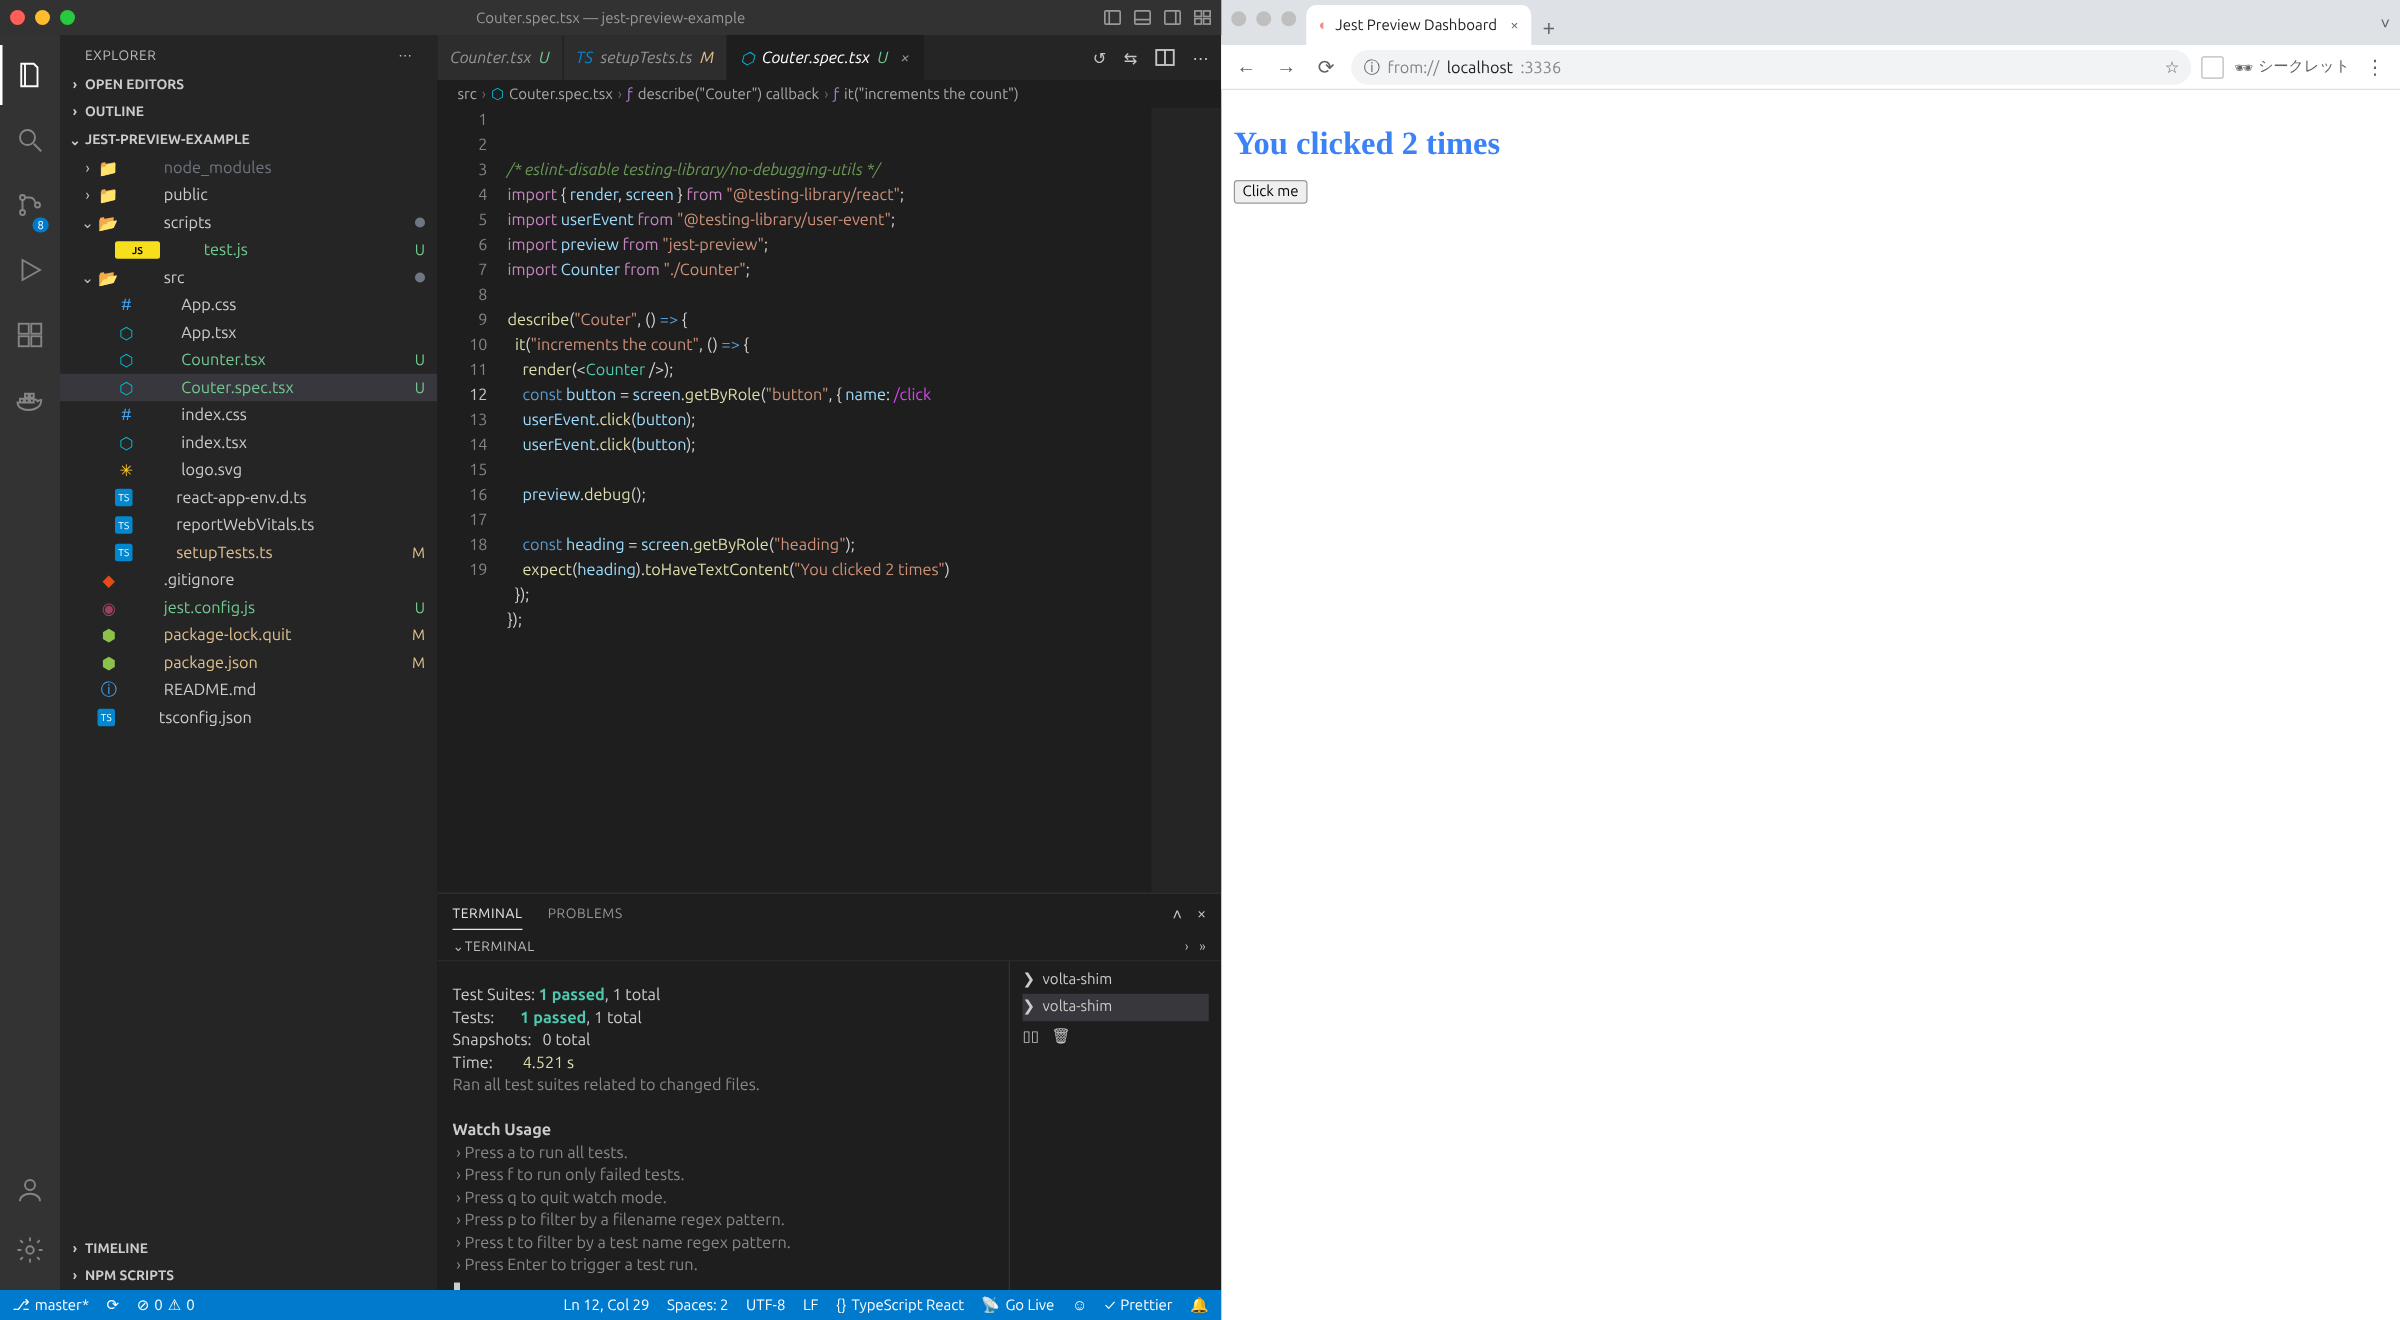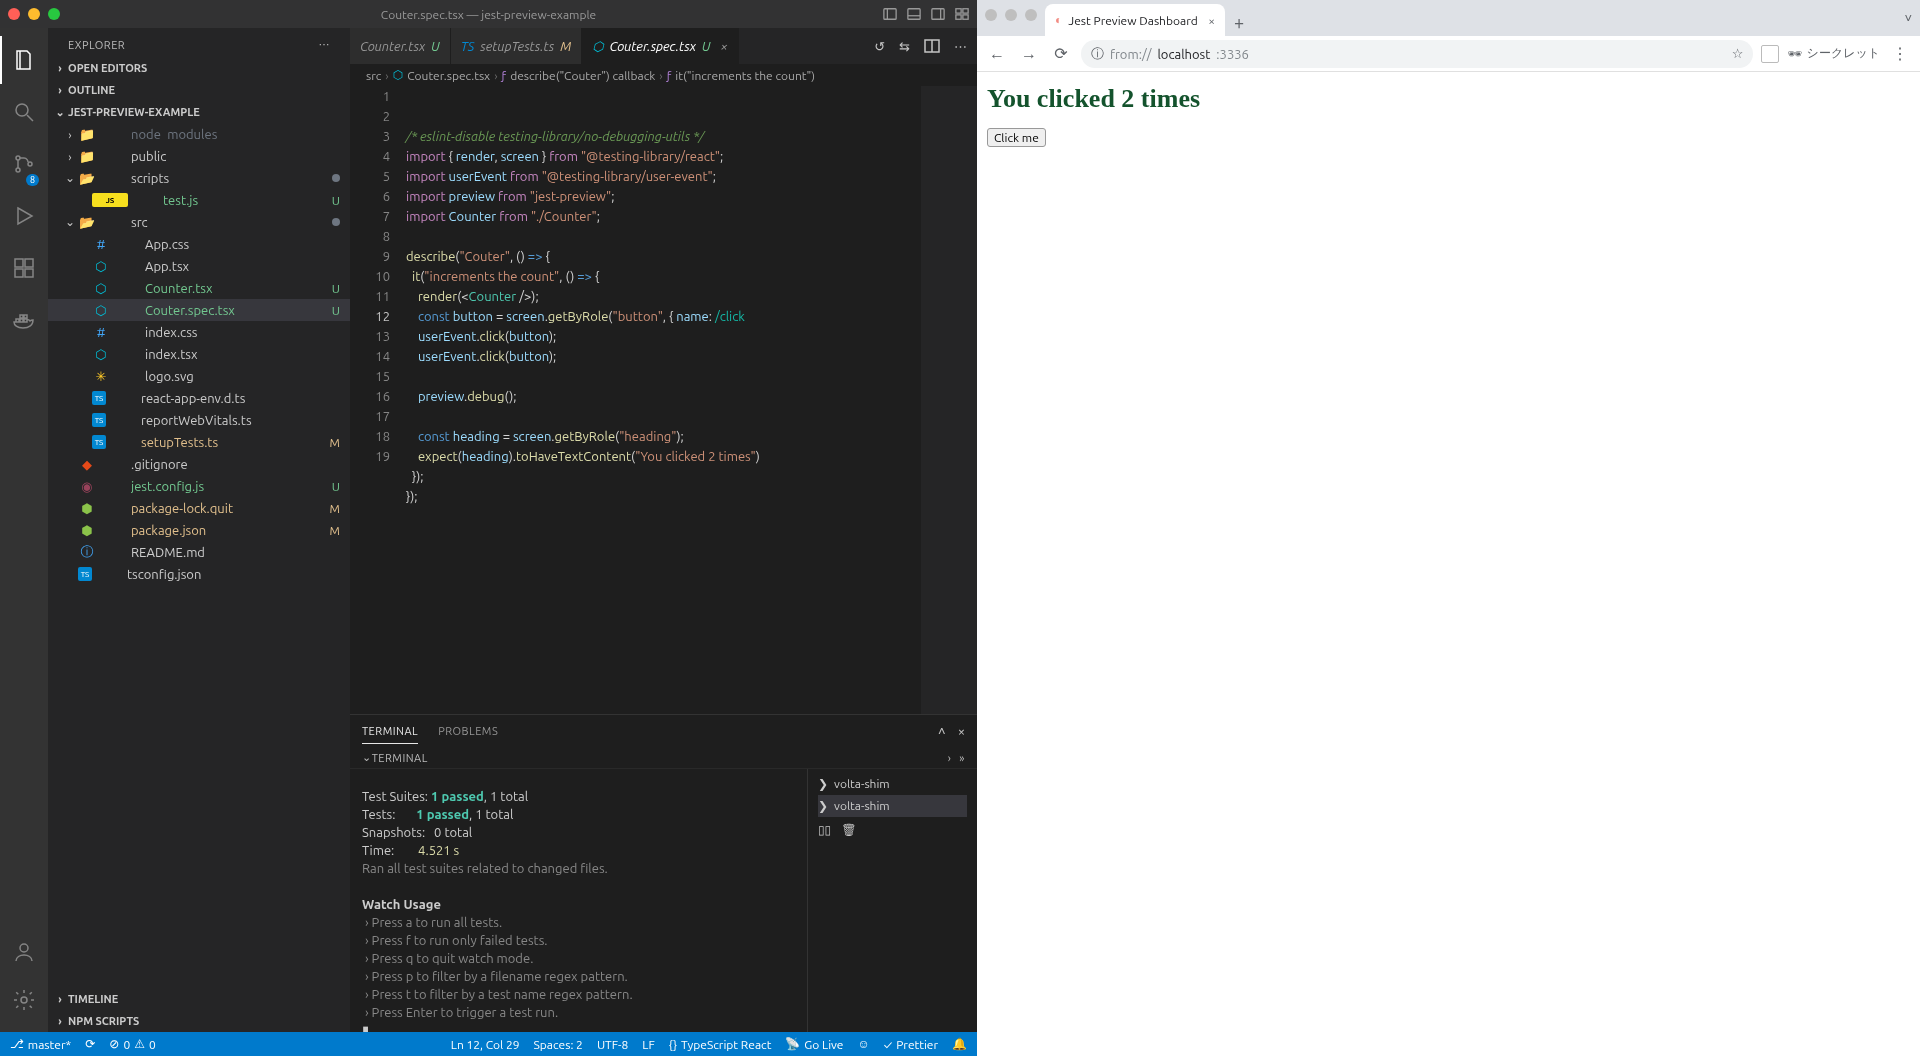--- a/index.html
+++ b/index.html
@@ -42,21 +42,21 @@
 .tab-actions { margin-left: auto; display: flex; align-items: center; gap: 14px; padding: 0 10px; color: #c5c5c5; }
 .tab-actions svg { width: 16px; height: 16px; }
 .breadcrumb { display: flex; align-items: center; padding: 4px 16px; font-size: 12px; color: #a9a9a9; gap: 4px; min-height: 22px; }
 .breadcrumb .sep { color: #666; }
 .code { flex: 1; display: flex; font-family: Menlo, Consolas, monospace; font-size: 13px; line-height: 20px; position: relative; min-height: 0; overflow: hidden; }
 .gutter { width: 56px; text-align: right; color: #858585; padding-right: 16px; user-select: none; }
 .code-lines { flex: 1; white-space: pre; position: relative; }
 .minimap { width: 56px; background: #252526; }
 .current-line { position: absolute; left: 0; right: 0; height: 20px; background: #2a2a2a; z-index: -1; }
 .tok-kw { color: #c586c0; } .tok-fn { color: #dcdcaa; } .tok-str { color: #ce9178; } .tok-var { color: #9cdcfe; }
-.tok-const { color: #569cd6; } .tok-type { color: #4ec9b0; } .tok-cmt { color: #6a9955; font-style: italic; } .tok-punc { color: #d4d4d4; } .tok-re { color: #14b8a6; text-align: right; }
+.tok-const { color: #569cd6; } .tok-type { color: #4ec9b0; } .tok-cmt { color: #6a9955; font-style: italic; } .tok-punc { color: #d4d4d4; } .tok-re { color: #d946ef; text-align: right; }
 .panel { height: 318px; border-top: 1px solid #333; display: flex; flex-direction: column; background: #1e1e1e; justify-content: space-between; }
 .panel-tabs { display: flex; padding: 0 12px; height: 32px; align-items: center; gap: 20px; }
 .ptab { font-size: 11px; letter-spacing: 0.5px; color: #969696; cursor: pointer; padding: 6px 0; }
 .ptab.active { color: #e7e7e7; border-bottom: 1px solid #e7e7e7; }
 .panel-actions { margin-left: auto; display: flex; gap: 12px; color: #c5c5c5; }
 .panel-sub { display: flex; align-items: center; padding: 4px 12px; font-size: 11px; letter-spacing: 0.5px; color: #bbb; border-bottom: 1px solid rgba(255,255,255,0.05); }
 .panel-sub .arrows { margin-left: auto; display: flex; gap: 8px; }
 .terminal-body { flex: 1; display: flex; font-family: Menlo, Consolas, monospace; font-size: 13px; line-height: 18px; overflow: hidden; }
 .terminal-out { flex: 1; padding: 0 12px; white-space: pre; color: #cccccc; overflow: hidden; }
 .pass { color: #4ec9b0; font-weight: 700; }
@@ -70,21 +70,21 @@
 .browser { flex: 1; display: flex; flex-direction: column; background: #fff; }
 .btraffic .dot { background: #bfbfbf; }
 .btabs { height: 36px; background: #dee1e6; display: flex; align-items: flex-end; padding-left: 8px; }
 .btab { background: #ffffff; height: 32px; border-radius: 8px 8px 0 0; display: flex; align-items: center; padding: 0 10px; font-size: 12px; gap: 6px; min-width: 180px; color: #202124; }
 .btab .x { margin-left: auto; color: #5f6368; }
 .newtab { display: flex; align-items: center; justify-content: center; width: 28px; height: 28px; color: #5f6368; font-size: 18px; }
 .toolbar { height: 36px; background: #ffffff; display: flex; align-items: center; gap: 8px; padding: 0 8px; border-bottom: 1px solid #e0e0e0; }
 .toolbar .navbtn { width: 24px; text-align: center; color: #5f6368; font-size: 16px; }
 .url { flex: 1; height: 28px; background: #f1f3f4; border-radius: 14px; display: flex; align-items: center; padding: 0 10px; gap: 6px; font-size: 13px; color: #5f6368; }
 .webview { flex: 1; padding: 12px 10px; overflow: auto; }
-.webview h1 { font-size: 26px; font-weight: 800; font-family: "Times New Roman", serif; color: #14532d; margin-bottom: 14px; }
+.webview h1 { font-size: 26px; font-weight: 800; font-family: "Times New Roman", serif; color: #3b82f6; margin-bottom: 14px; margin-top: 16px; }
 .webview button { font-size: 12px; padding: 2px 6px; border: 1px solid #999; background: #efefef; border-radius: 3px; color: #000; }
 svg { stroke: currentColor; fill: none; stroke-width: 1.5; }
 </style>
 </head>
 <body>
 
 <div class="vscode">
 
   <div class="titlebar">
     <div class="traffic">

